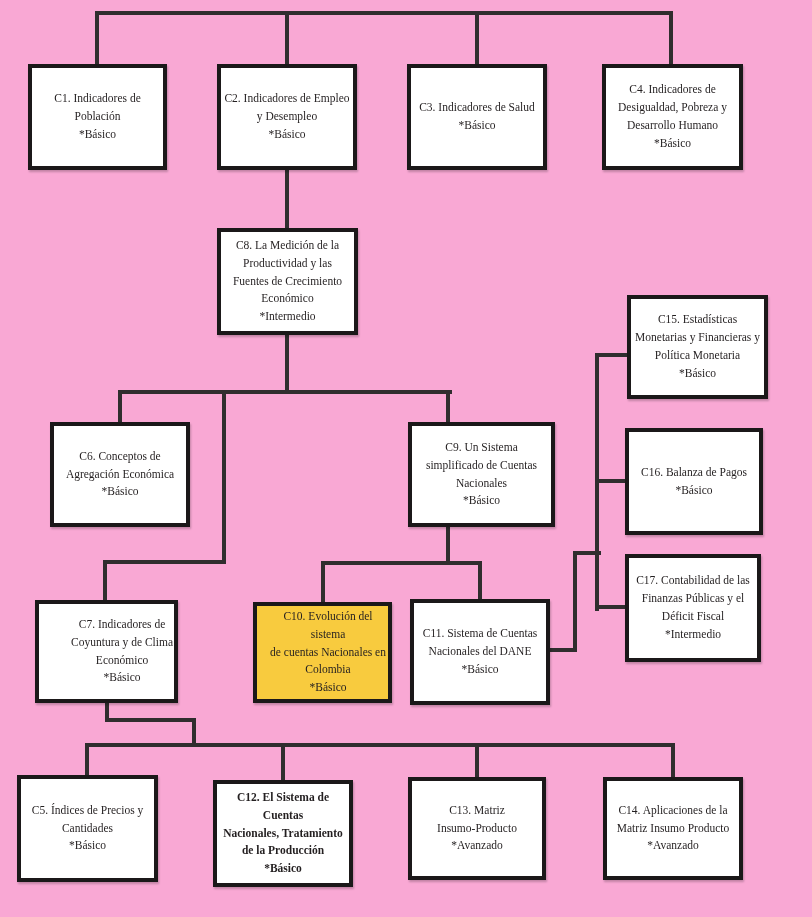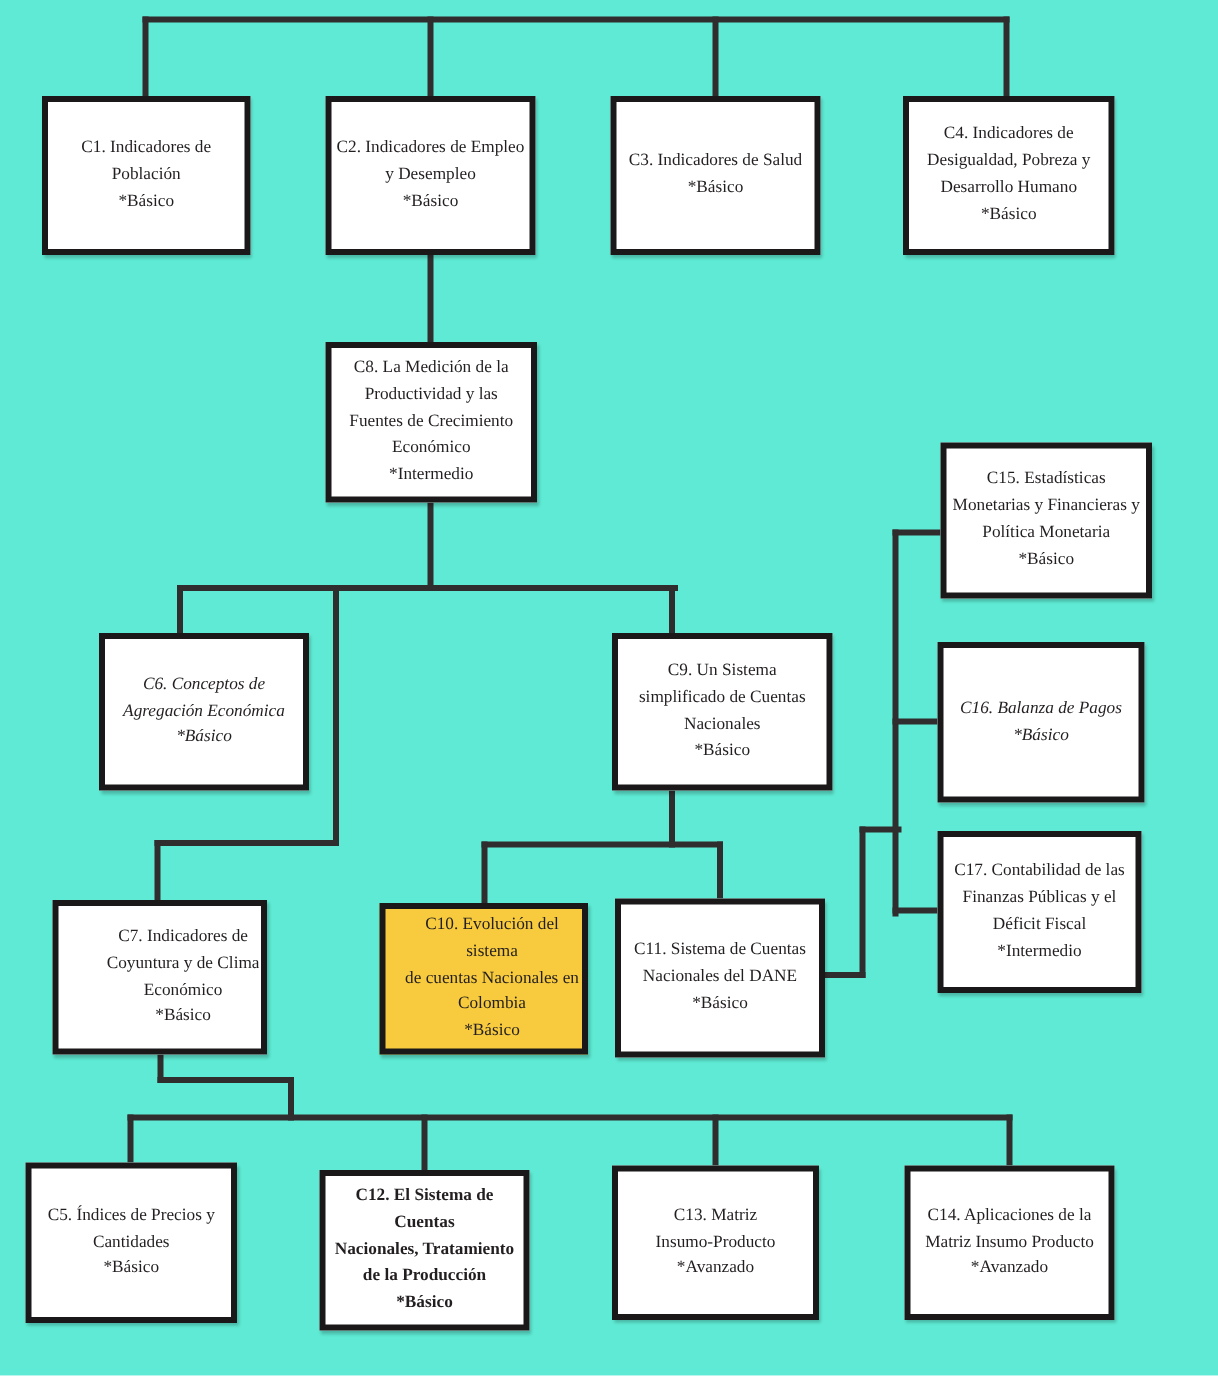--- a/index.html
+++ b/index.html
@@ -1,20 +1,20 @@
 <!DOCTYPE html>
 <html><head>
 <meta charset="utf-8">
 <style>
   html,body{margin:0;padding:0;background:#ffffff;}
   .canvas{
     position:relative;
     width:812px;
     height:917px;
-    background:#5eead4;
+    background:#f9a8d4;
     overflow:hidden;
     font-family:"Liberation Serif","DejaVu Serif",serif;
   }
   .node{
     position:absolute;
     box-sizing:border-box;
     border:4px solid #1b1819;
     background:#ffffff;
     display:flex;
     align-items:center;
@@ -97,32 +97,32 @@
 Fuentes de Crecimiento
 Económico
 *Intermedio</span>
       </div>
       <div class="node" style="left: 627px; top: 295px; width: 141px; height: 104px; border-color: rgb(27, 24, 25); justify-content: center;">
         <span>C15. Estadísticas
 Monetarias y Financieras y
 Política Monetaria
 *Básico</span>
       </div>
-      <div class="node" style="left: 66px; top: 422px; width: 140px; height: 105px; border-color: rgb(27, 24, 25); font-style: italic;">
+      <div class="node" style="left: 50px; top: 422px; width: 140px; height: 105px; border-color: rgb(27, 24, 25);">
         <span>C6. Conceptos de
 Agregación Económica
 *Básico</span>
       </div>
       <div class="node" style="left: 368px; top: 422px; width: 147px; height: 105px; border-color: rgb(27, 24, 25); margin-left: 40px;">
         <span>C9. Un Sistema
 simplificado de Cuentas
 Nacionales
 *Básico</span>
       </div>
-      <div class="node" style="left: 625px; top: 428px; width: 138px; height: 107px; border-color: rgb(27, 24, 25); font-style: italic;">
+      <div class="node" style="left: 625px; top: 428px; width: 138px; height: 107px; border-color: rgb(27, 24, 25);">
         <span>C16. Balanza de Pagos
 *Básico</span>
       </div>
       <div class="node" style="left: 625px; top: 554px; width: 136px; height: 108px; border-color: rgb(27, 24, 25);">
         <span>C17. Contabilidad de las
 Finanzas Públicas y el
 Déficit Fiscal
 *Intermedio</span>
       </div>
       <div class="node" style="left: 35px; top: 600px; width: 143px; height: 103px; border-color: rgb(27, 24, 25); justify-content: flex-end;">

